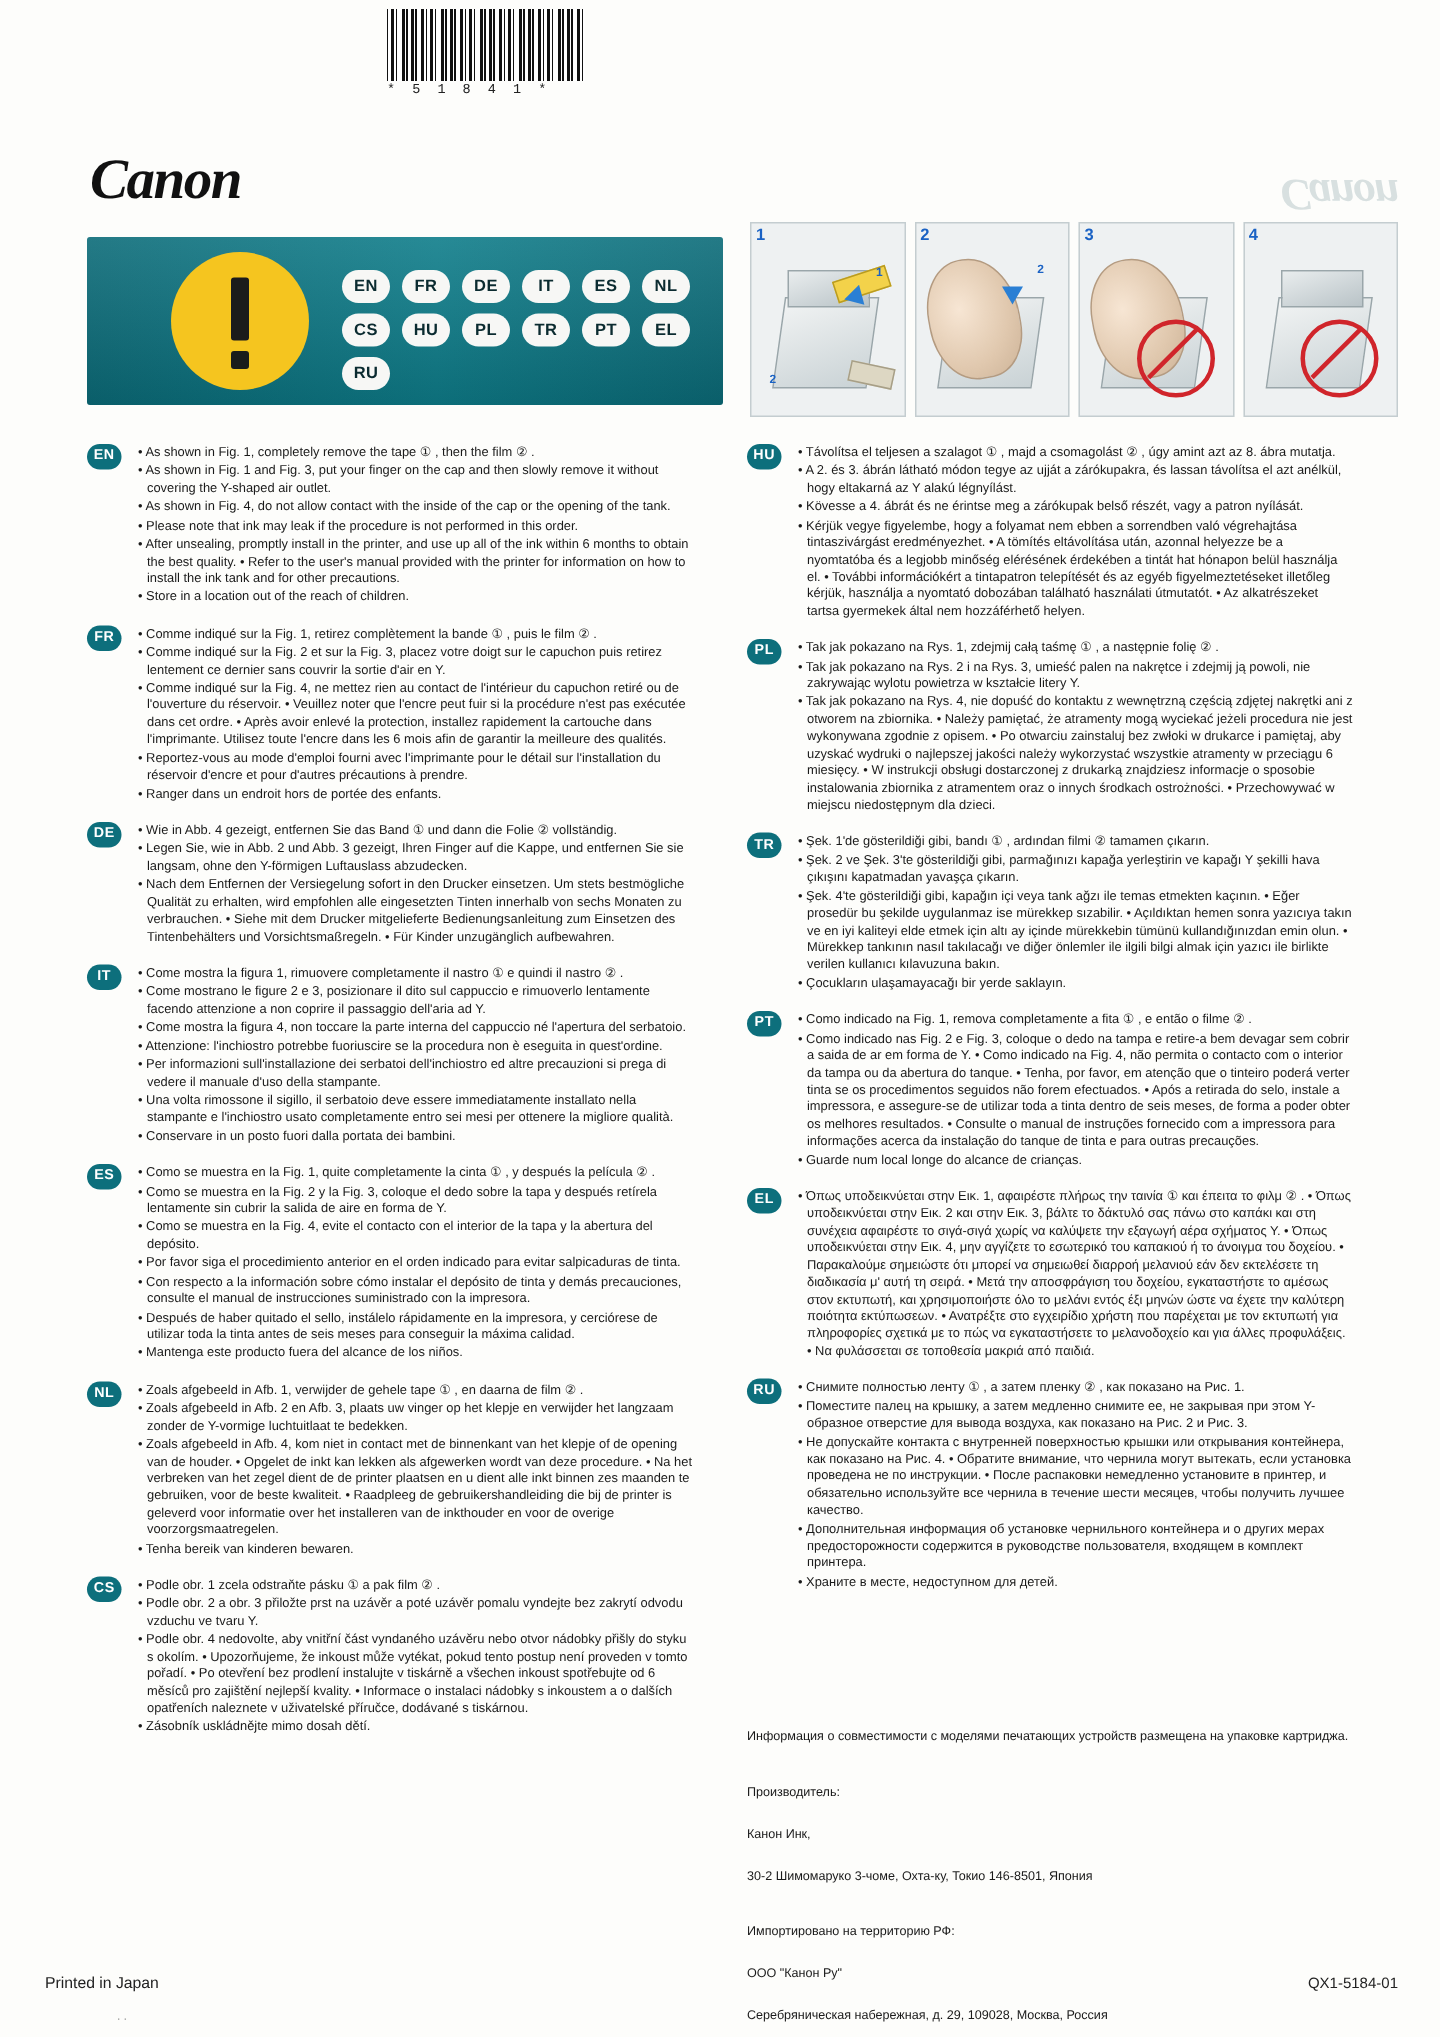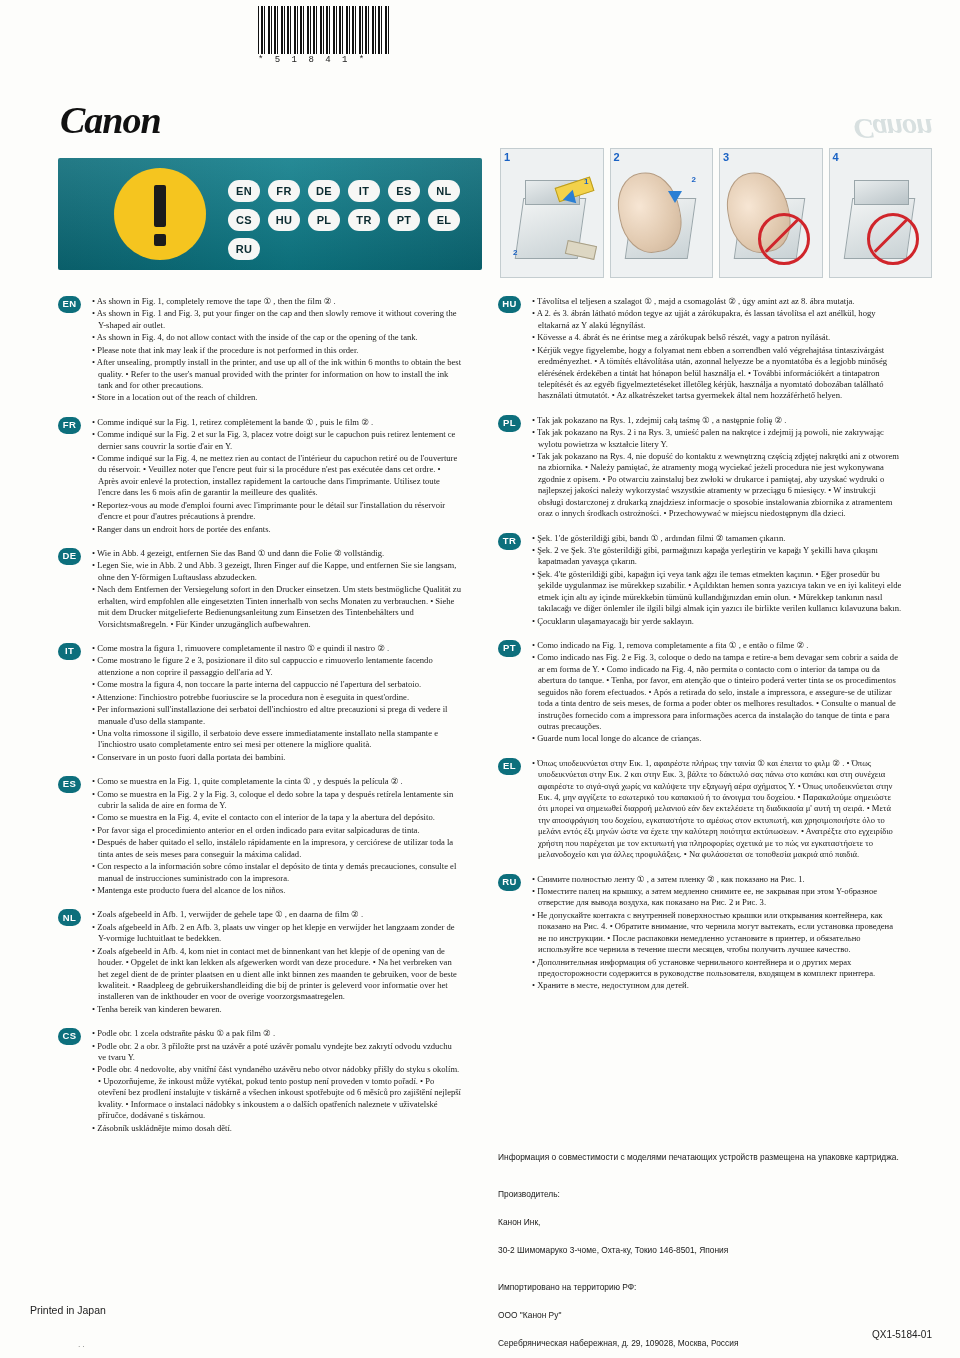--- a/index.html
+++ b/index.html
@@ -283,45 +283,44 @@
     font-weight: bold;
     display: flex;
     align-items: center;
     justify-content: center;
     letter-spacing: .4px;
   }
   .blk p {
     margin: 0 0 1px 0;
     text-indent: -6px;
     padding-left: 6px;
-    font-family: Liberation Serif, serif;
   }
 
   .notes {
     position: absolute;
     left: 498px;
     top: 1136px;
     width: 404px;
     font-size: 8.4px;
     line-height: 1.42;
   }
   .notes p { margin: 16px 0 2px 0; }
   .notes .gap { height: 7px; }
 
   .footer-left {
     position: absolute;
     left: 30px;
-    bottom: 42px;
+    bottom: 30px;
     font-size: 10.5px;
     color: #222;
   }
   .footer-right {
     position: absolute;
     right: 28px;
-    bottom: 18px;
+    bottom: 30px;
     font-size: 10px;
     color: #222;
   }
   .tiny-mark {
     position: absolute;
     left: 78px;
     bottom: 8px;
     font-size: 7px;
     color: #777;
   }
@@ -432,22 +431,22 @@
       <p>• Una volta rimossone il sigillo, il serbatoio deve essere immediatamente installato nella stampante e l'inchiostro usato completamente entro sei mesi per ottenere la migliore qualità.</p>
       <p>• Conservare in un posto fuori dalla portata dei bambini.</p>
     </div>
 
     <div class="blk">
       <div class="lang-badge">ES</div>
       <p>• Como se muestra en la Fig. 1, quite completamente la cinta ① , y después la película ② .</p>
       <p>• Como se muestra en la Fig. 2 y la Fig. 3, coloque el dedo sobre la tapa y después retírela lentamente sin cubrir la salida de aire en forma de Y.</p>
       <p>• Como se muestra en la Fig. 4, evite el contacto con el interior de la tapa y la abertura del depósito.</p>
       <p>• Por favor siga el procedimiento anterior en el orden indicado para evitar salpicaduras de tinta.</p>
+      <p>• Con respecto a la información sobre cómo instalar el depósito de tinta y demás precauciones, consulte el manual de instrucciones suministrado con la impresora.</p>
       <p>• Después de haber quitado el sello, instálelo rápidamente en la impresora, y cerciórese de utilizar toda la tinta antes de seis meses para conseguir la máxima calidad.</p>
-      <p>• Con respecto a la información sobre cómo instalar el depósito de tinta y demás precauciones, consulte el manual de instrucciones suministrado con la impresora.</p>
       <p>• Mantenga este producto fuera del alcance de los niños.</p>
     </div>
 
     <div class="blk">
       <div class="lang-badge">NL</div>
       <p>• Zoals afgebeeld in Afb. 1, verwijder de gehele tape ① , en daarna de film ② .</p>
       <p>• Zoals afgebeeld in Afb. 2 en Afb. 3, plaats uw vinger op het klepje en verwijder het langzaam zonder de Y-vormige luchtuitlaat te bedekken.</p>
       <p>• Zoals afgebeeld in Afb. 4, kom niet in contact met de binnenkant van het klepje of de opening van de houder. • Opgelet de inkt kan lekken als afgewerken wordt van deze procedure. • Na het verbreken van het zegel dient de de printer plaatsen en u dient alle inkt binnen zes maanden te gebruiken, voor de beste kwaliteit. • Raadpleeg de gebruikershandleiding die bij de printer is geleverd voor informatie over het installeren van de inkthouder en voor de overige voorzorgsmaatregelen.</p>
       <p>• Tenha bereik van kinderen bewaren.</p>
     </div>

